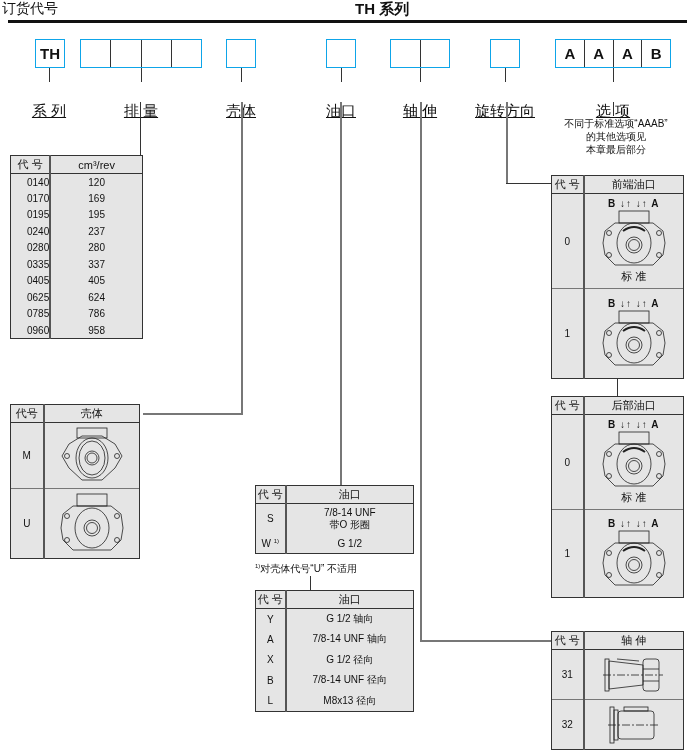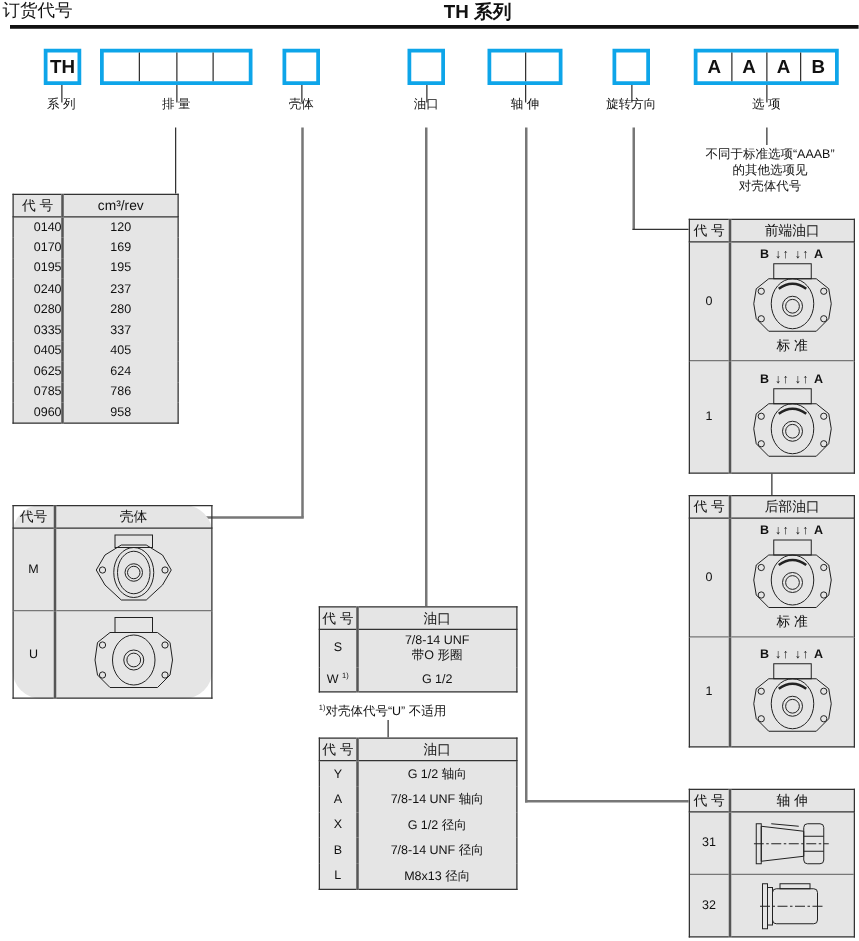--- a/index.html
+++ b/index.html
@@ -3,30 +3,30 @@
 <meta charset="utf-8">
 <style>
   * { box-sizing: border-box; margin: 0; padding: 0; }
   html, body { width: 687px; height: 753px; background: #fff; overflow: hidden; }
   body { position: relative; font-family: "Liberation Sans", "DejaVu Sans", sans-serif; color: #111; }
   .abs { position: absolute; }
   .title-left { left: 2px; top: 0px; font-size: 14px; font-weight: normal; }
   .title-center { left: 355px; top: 0px; font-size: 15px; font-weight: bold; }
   .rule { left: 8px; top: 20px; width: 679px; height: 3px; background: #111; }
 
-  .box { position: absolute; top: 39px; height: 29px; border: 3px solid #0ea5e9; display: flex; }
+  .box { position: absolute; top: 39px; height: 29px; border: 1px solid #0ea5e9; display: flex; }
   .box .cell { flex: 1; border-right: 1px solid #333; display: flex; align-items: center; justify-content: center; font-weight: bold; font-size: 15px; }
   .box .cell:last-child { border-right: none; }
 
   .vline { position: absolute; width: 1px; background: #333; }
   .hline { position: absolute; height: 1px; background: #333; }
   .gline { background: #777; width: 2px; }
   .ghline { background: #777; height: 2px; }
 
-  .seglabel { position: absolute; top: 76px; font-size: 10px; white-space: nowrap; transform: translateX(-50%); }
+  .seglabel { position: absolute; top: 102px; font-size: 15px; white-space: nowrap; transform: translateX(-50%); text-decoration: underline; }
 
   table.t { position: absolute; border-collapse: collapse; font-size: 10px; background: #e5e5e5; }
   table.t th, table.t td { border: 1px solid #333; }
   table.t th { font-weight: normal; font-size: 11px; height: 18px; border-bottom: 1.5px solid #333; }
   table.t td.code { text-align: left; padding-left: 16px; margin-left: 34px; }
   table.t td.c { text-align: center; }
   table.t td { border-top: none; border-bottom: none; }
   table.t tr.sep td { border-top: 1px solid #777; }
   table.t tr.last td { border-bottom: 1px solid #333; }
   table.t th:first-child, table.t td:first-child { border-right: 2px solid #555; }
@@ -99,21 +99,21 @@
 <div class="hline ghline" style="left:420px;top:640px;width:131px;"></div>
 <div class="vline gline" style="left:506px;top:102px;height:82px;"></div>
 <div class="hline" style="left:506px;top:183px;width:45px;"></div>
 <div class="vline" style="left:613px;top:102px;height:14px;"></div>
 <div class="vline" style="left:617px;top:377px;height:19px;"></div>
 <div class="vline" style="left:310px;top:576px;height:14px;"></div>
 
 <div class="note" style="left:545px;top:117px;width:142px;">
   <div>不同于标准选项“AAAB”</div>
   <div>的其他选项见</div>
-  <div>对壳体代号</div>
+  <div>本章最后部分</div>
 </div>
 
 <table class="t" style="left:10px;top:155px;width:133px;">
   <thead>
       <tr>
     <th style="width:33px;">代 号</th>
     <th>cm³/rev</th>
   </tr>
     </thead>
   <tbody id="disp-body">
@@ -153,21 +153,21 @@
         <td class="code">0785</td>
         <td class="c">786</td>
       </tr>
       <tr class="last" style="height: 16.5px;">
         <td class="code">0960</td>
         <td class="c">958</td>
       </tr>
     </tbody>
 </table>
 
-<table class="t" style="left:10px;top:404px;width:160px;border-radius:23px;">
+<table class="t" style="left:10px;top:404px;width:130px;">
   <thead>
       <tr>
     <th style="width:33px;">代号</th>
     <th>壳体</th>
   </tr>
     </thead>
   <tbody>
     <tr style="height:66px;">
       <td class="c">M</td>
       <td class="imgcell">

